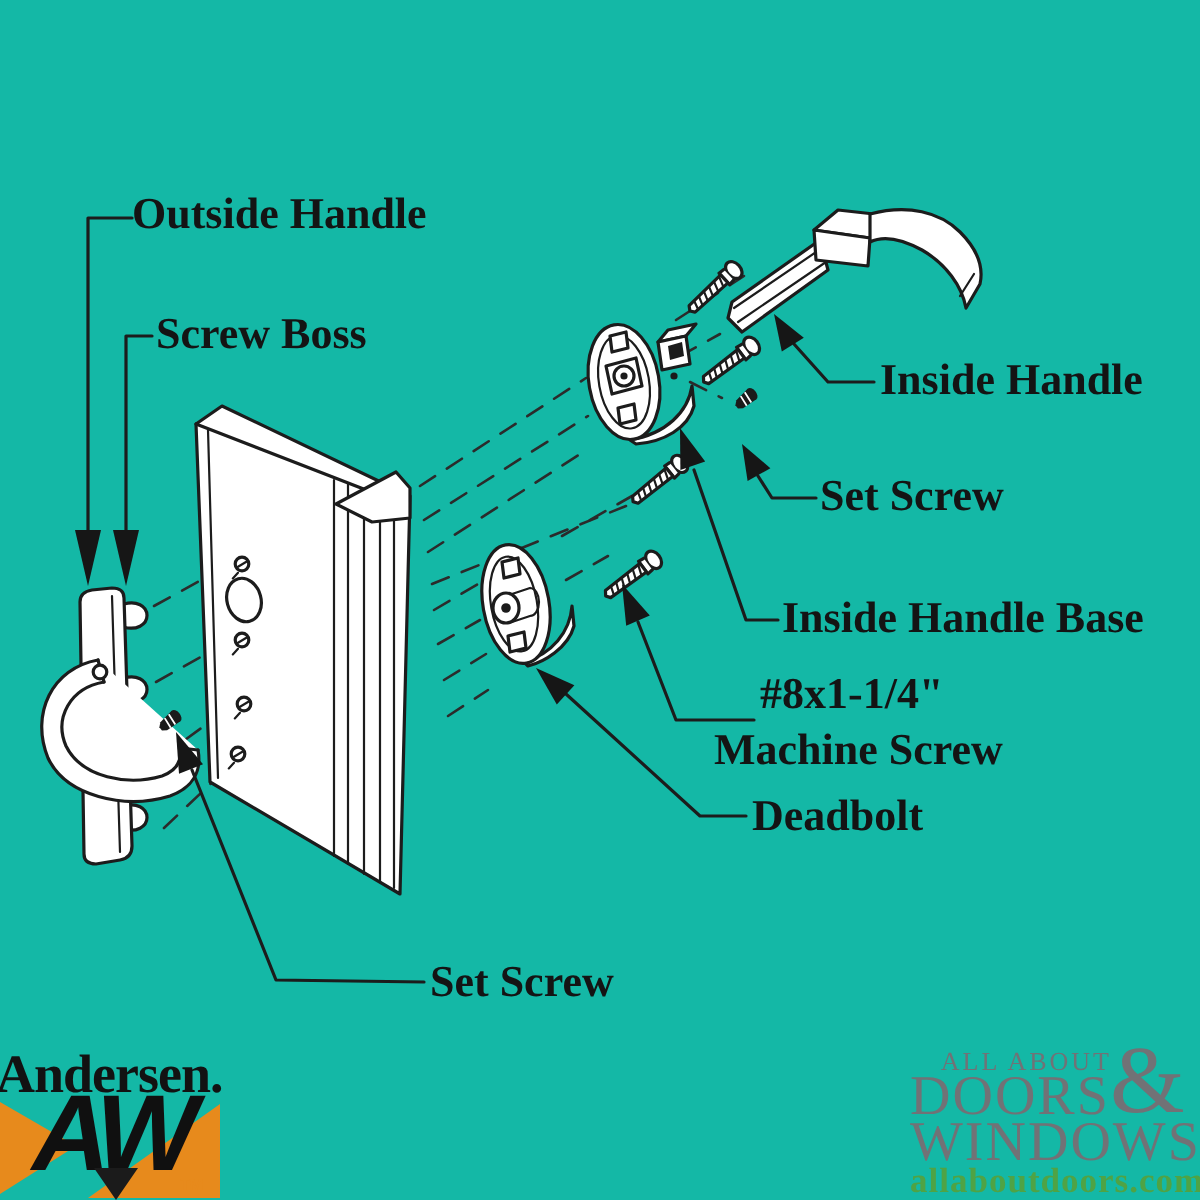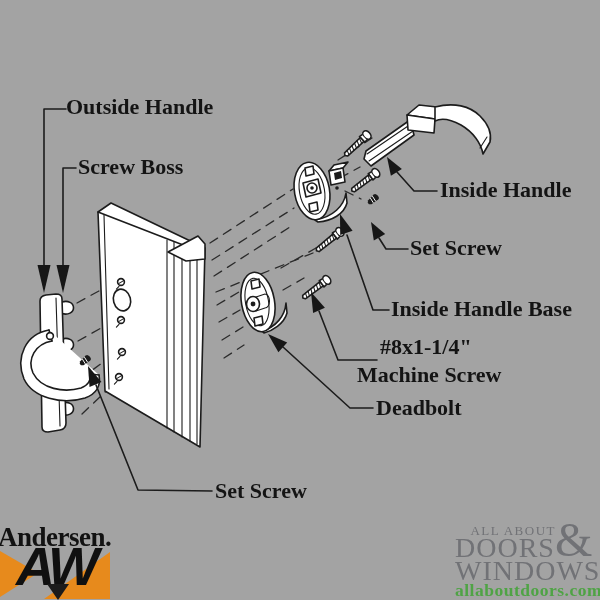--- a/index.html
+++ b/index.html
@@ -1,16 +1,16 @@
 <!DOCTYPE html>
 <html><head>
 <meta charset="utf-8">
 <style>
   html,body{margin:0;padding:0;background:#ffffff;}
-  .stage{position:relative;width:600px;height:600px;background:#a3a3a3;overflow:hidden;}
+  .stage{position:relative;width:600px;height:600px;background:#14b8a6;overflow:hidden;}
   svg{display:block;}
   
   .ln{fill:none;stroke:#1c1c1c;stroke-width:1.6;stroke-linecap:round;stroke-linejoin:round;}
   .lnw{fill:#ffffff;stroke:#1c1c1c;stroke-width:1.6;stroke-linecap:round;stroke-linejoin:round;}
   .thin{fill:none;stroke:#1c1c1c;stroke-width:1.1;stroke-linecap:round;}
   .dash{fill:none;stroke:#2b2b2b;stroke-width:1.3;stroke-dasharray:9 7;stroke-linecap:round;}
   .arrow{fill:#161616;stroke:none;}
   .dark{fill:#1b1b1b;stroke:none;}
   .wthread{stroke:#ffffff;stroke-width:0.9;fill:none;}
   

